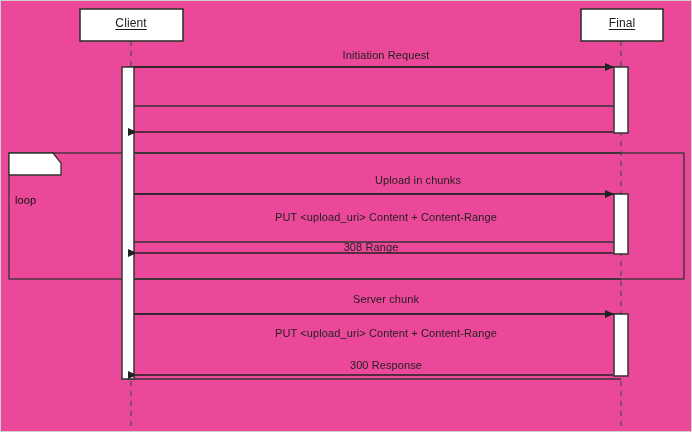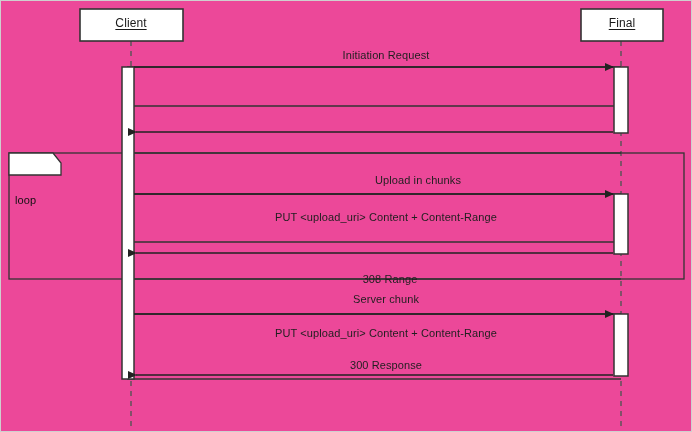--- a/index.html
+++ b/index.html
@@ -116,19 +116,19 @@
   <div class="lbl actor-label center" style="left:130px;top:16px;">Client</div>
 
   <div class="lbl actor-label center" style="left:621px;top:16px;">Final</div>
 
   <div class="lbl frag-label" style="left:14px;top:156px;margin-top:37px;">loop</div>
 
   <div class="lbl msg-label" style="left:385px;top:48px;">Initiation Request</div>
 
   <div class="lbl msg-label" style="left:385px;top:173px;margin-left:32px;">Upload in chunks</div>
   <div class="lbl msg-label" style="left:385px;top:210px;">PUT &lt;upload_uri&gt; Content + Content-Range</div>
-  <div class="lbl msg-label" style="left:389px;top:240px;margin-top:32px;">308 Range</div>
+  <div class="lbl msg-label" style="left:370px;top:240px;">308 Range</div>
 
   <div class="lbl msg-label" style="left:385px;top:292px;">Server chunk</div>
   <div class="lbl msg-label" style="left:385px;top:326px;">PUT &lt;upload_uri&gt; Content + Content-Range</div>
   <div class="lbl msg-label" style="left:385px;top:358px;">300 Response</div>
 
 </div>
 
 </body></html>

